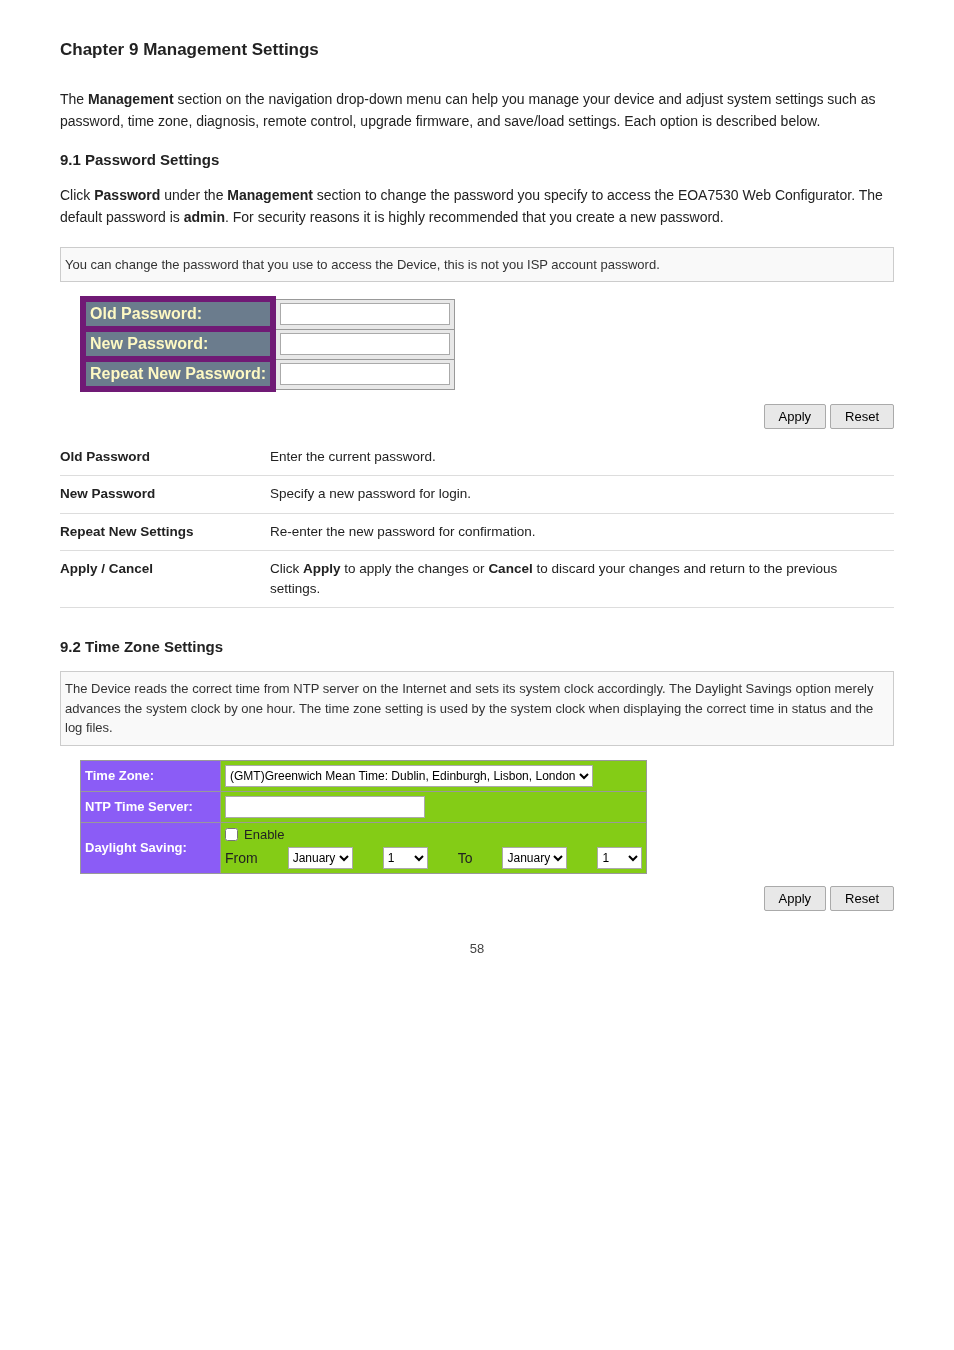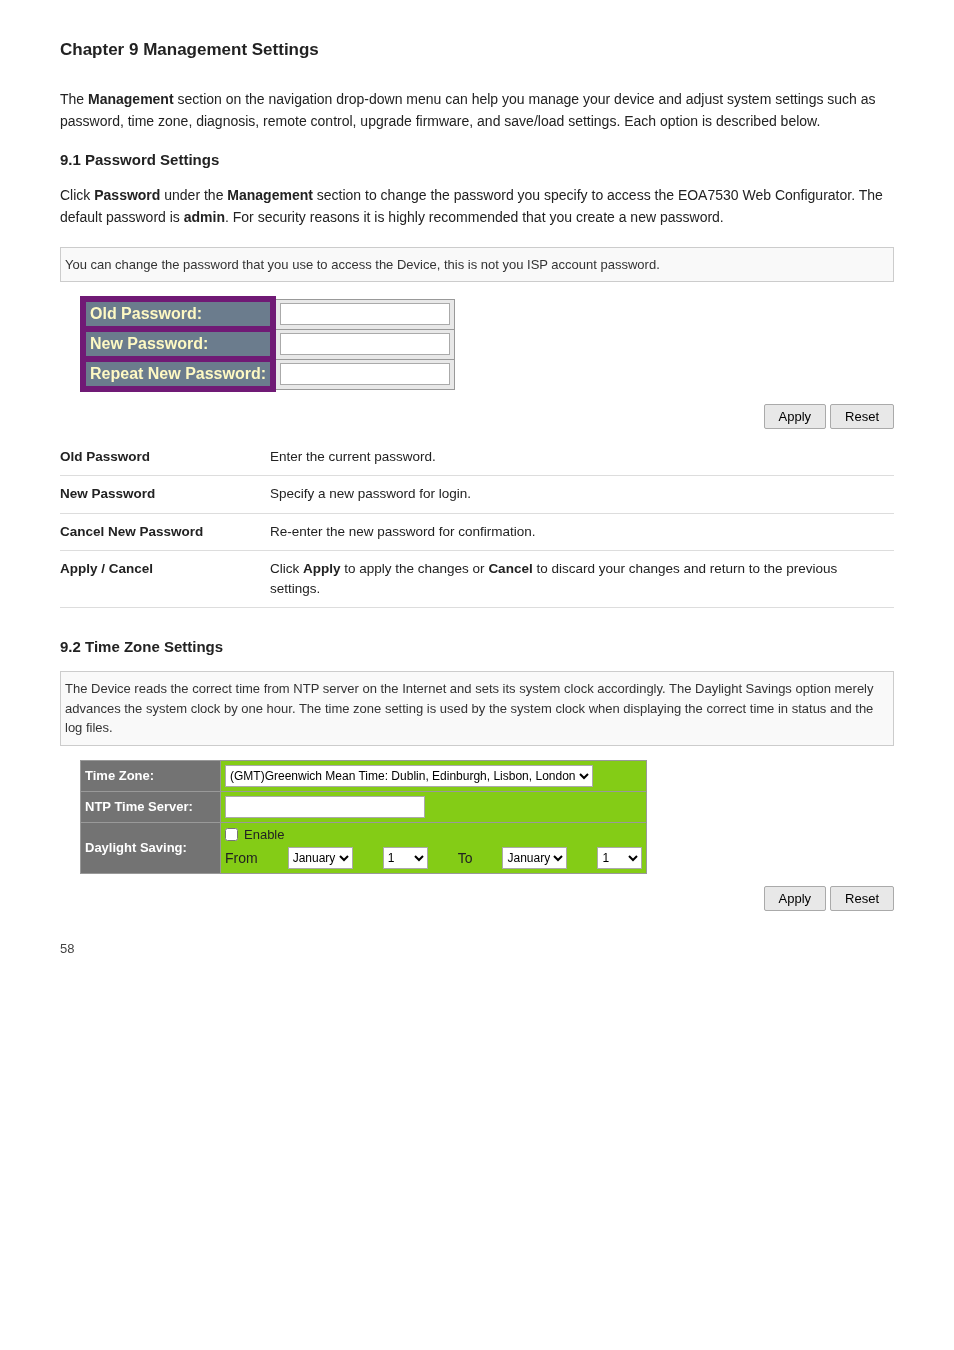--- a/index.html
+++ b/index.html
@@ -107,21 +107,21 @@
     .tz-form-table {
       border-collapse: collapse;
       margin-left: 20px;
       margin-bottom: 12px;
     }
     .tz-form-table td {
       padding: 4px 4px;
       vertical-align: middle;
     }
     .tz-label-cell {
-      background: #737373;
+      background: #8b5cf6;
       color: #fff;
       font-weight: bold;
       font-size: 13px;
       padding: 6px 10px;
       white-space: nowrap;
       border: 1px solid #999;
       width: 140px;
     }
     .tz-input-cell {
       background: #84cc16;
@@ -145,20 +145,21 @@
     .tz-input-cell .dst-row {
       display: flex;
       align-items: center;
       gap: 6px;
       flex-wrap: wrap;
     }
     .tz-input-cell label {
       font-size: 13px;
     }
     .page-footer {
+      text-align: center;
       margin-top: 30px;
       font-size: 13px;
       color: #444;
     }
     b { font-weight: bold; }
   </style>
 </head>
 <body>
 
 <h1 class="chapter-title">Chapter 9 Management Settings</h1>
@@ -208,21 +209,21 @@
     <tbody>
         <tr>
       <td><b>Old Password</b></td>
       <td>Enter the current password.</td>
     </tr>
     <tr>
       <td><b>New Password</b></td>
       <td>Specify a new password for login.</td>
     </tr>
     <tr>
-      <td><b>Cancel New Password</b></td>
+      <td><b>Repeat New Settings</b></td>
       <td>Re-enter the new password for confirmation.</td>
     </tr>
     <tr>
       <td><b>Apply / Cancel</b></td>
       <td>Click <b>Apply</b> to apply the changes or <b>Cancel</b> to discard your changes and return to the previous settings.</td>
     </tr>
   </tbody>
     </table>
 </div>
 

